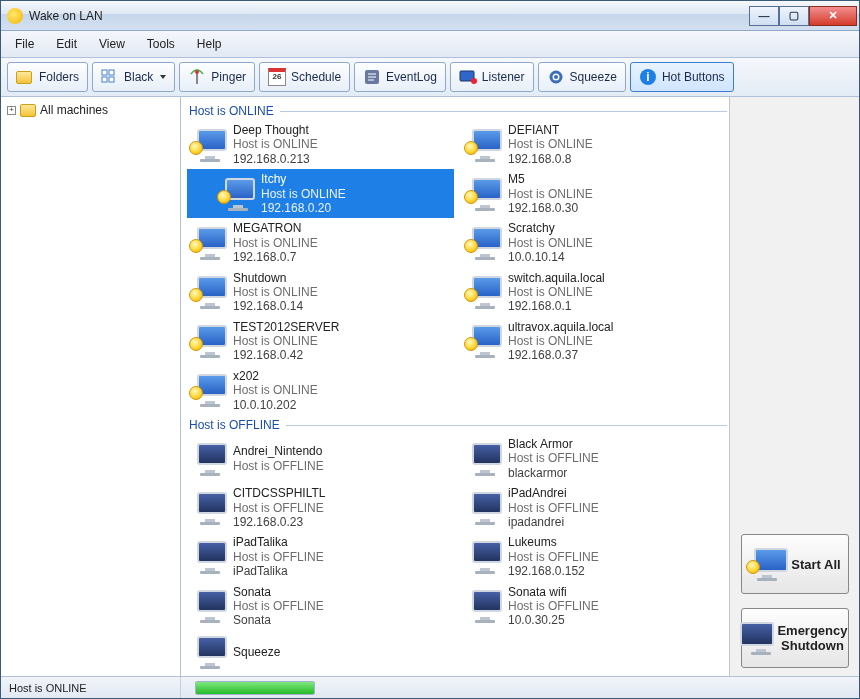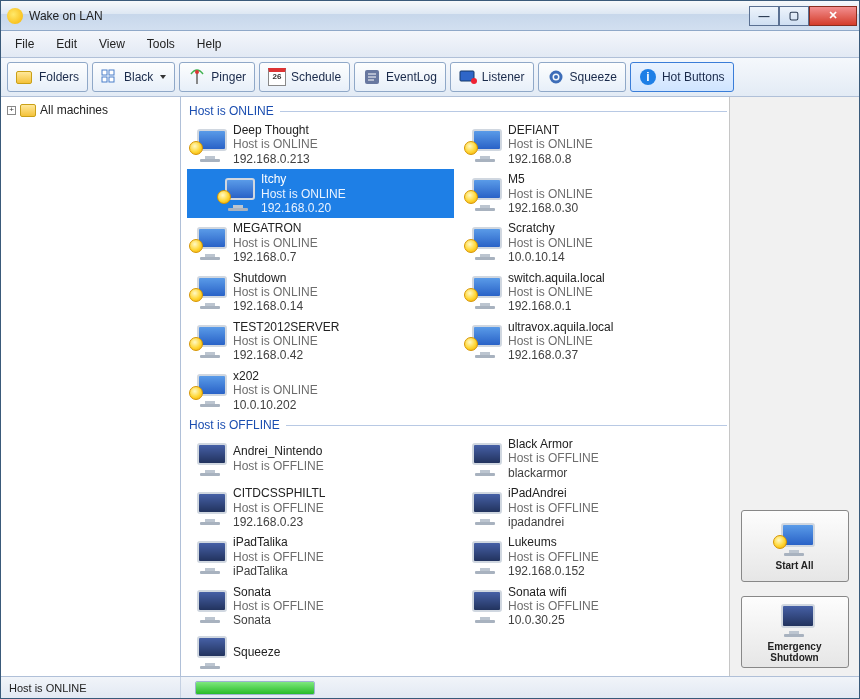--- a/index.html
+++ b/index.html
@@ -222,30 +222,30 @@
     border-left: 1px solid #c6c6c6;
     display: flex;
     flex-direction: column;
     align-items: center;
     justify-content: flex-end;
     padding: 8px;
     gap: 14px;
   }
   .big-btn {
     width: 108px;
-    height: 72px;
+    height: 60px;
     border: 1px solid #888;
     border-radius: 3px;
     background: linear-gradient(to bottom, #fdfdfd, #e6e6e6);
     display: flex;
-    flex-direction: column;
+    flex-direction: row;
     align-items: center;
     justify-content: center;
     gap: 3px;
-    font-size: 10px;
+    font-size: 13px;
     font-weight: bold;
     text-align: center;
     color: #222;
     cursor: default;
   }
   .big-btn .monitor-icon { width: 40px; height: 36px; }
   .big-btn .monitor-icon .screen { width: 34px; height: 24px; }
 
   .statusbar {
     height: 22px;

